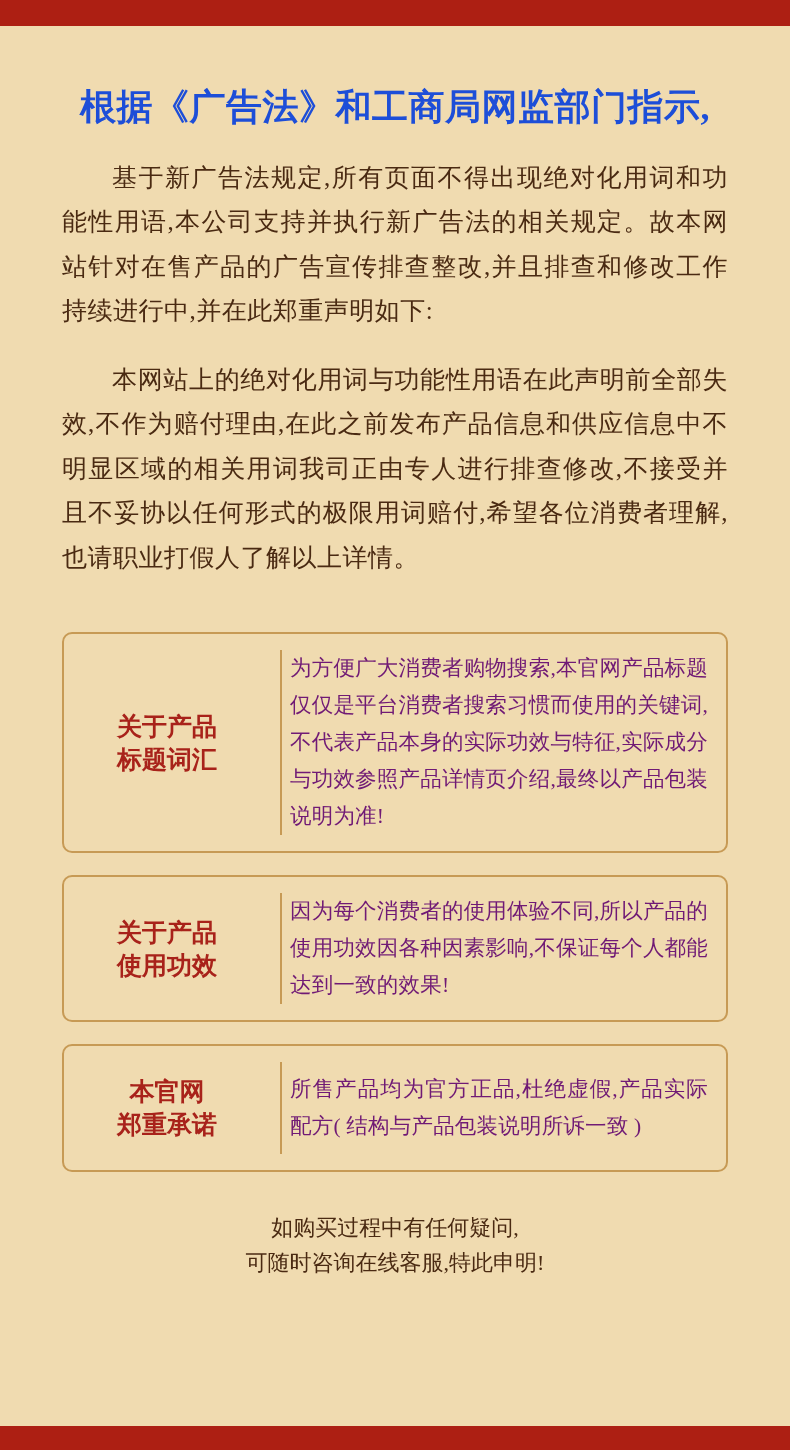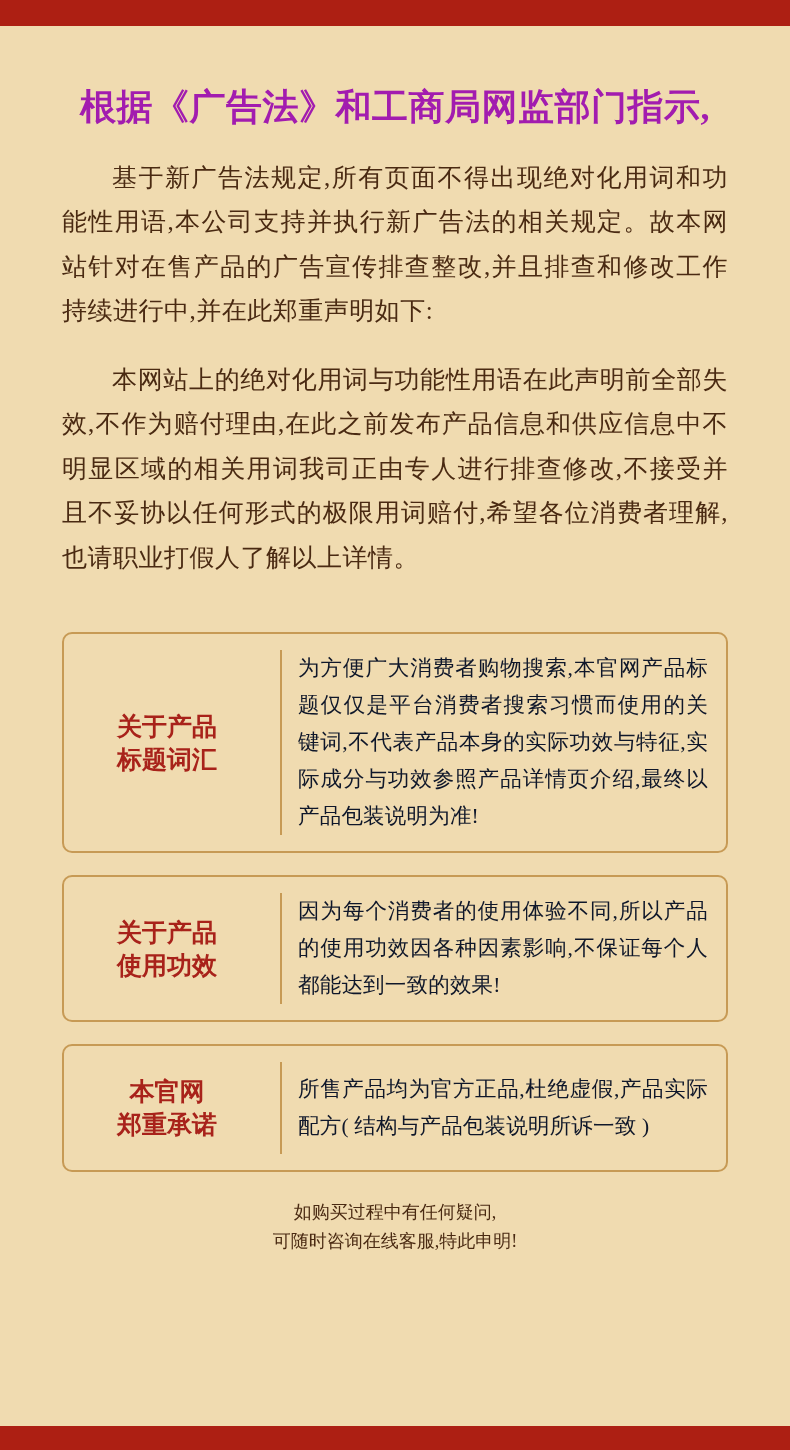--- a/index.html
+++ b/index.html
@@ -41,21 +41,21 @@
     height: 1400px;
     background: #f0dbb0;
     box-sizing: border-box;
     padding: 0 62px;
   }
 
   .headline {
     margin: 0;
     padding-top: 54px;
     text-align: center;
-    color: #a21caf;
+    color: #1d4ed8;
     font-size: 36px;
     font-weight: bold;
     line-height: 1.55;
     letter-spacing: 0.5px;
   }
   .headline .ln {
     display: block;
   }
 
   .para {
@@ -96,35 +96,35 @@
     line-height: 1.32;
     border-right: 2px solid #c79a55;
     padding-right: 20px;
   }
   .card-title .tl {
     display: block;
     white-space: nowrap;
   }
   .card-body {
     flex: 1 1 auto;
-    padding-left: 16px;
-    color: #0f172a;
+    padding-left: 8px;
+    color: #701a75;
     font-size: 21.5px;
     line-height: 1.72;
     display: flex;
     align-items: center;
     text-align: justify;
     letter-spacing: 0.2px;
   }
 
   .footnote {
-    margin-top: 26px;
+    margin-top: 38px;
     text-align: center;
     color: #4a2a12;
-    font-size: 18px;
+    font-size: 22px;
     line-height: 1.6;
   }
   .footnote .fl { display: block; }
 </style>
 </head>
 <body>
 
 <div class="page">
 
   <div class="band-top"></div>

